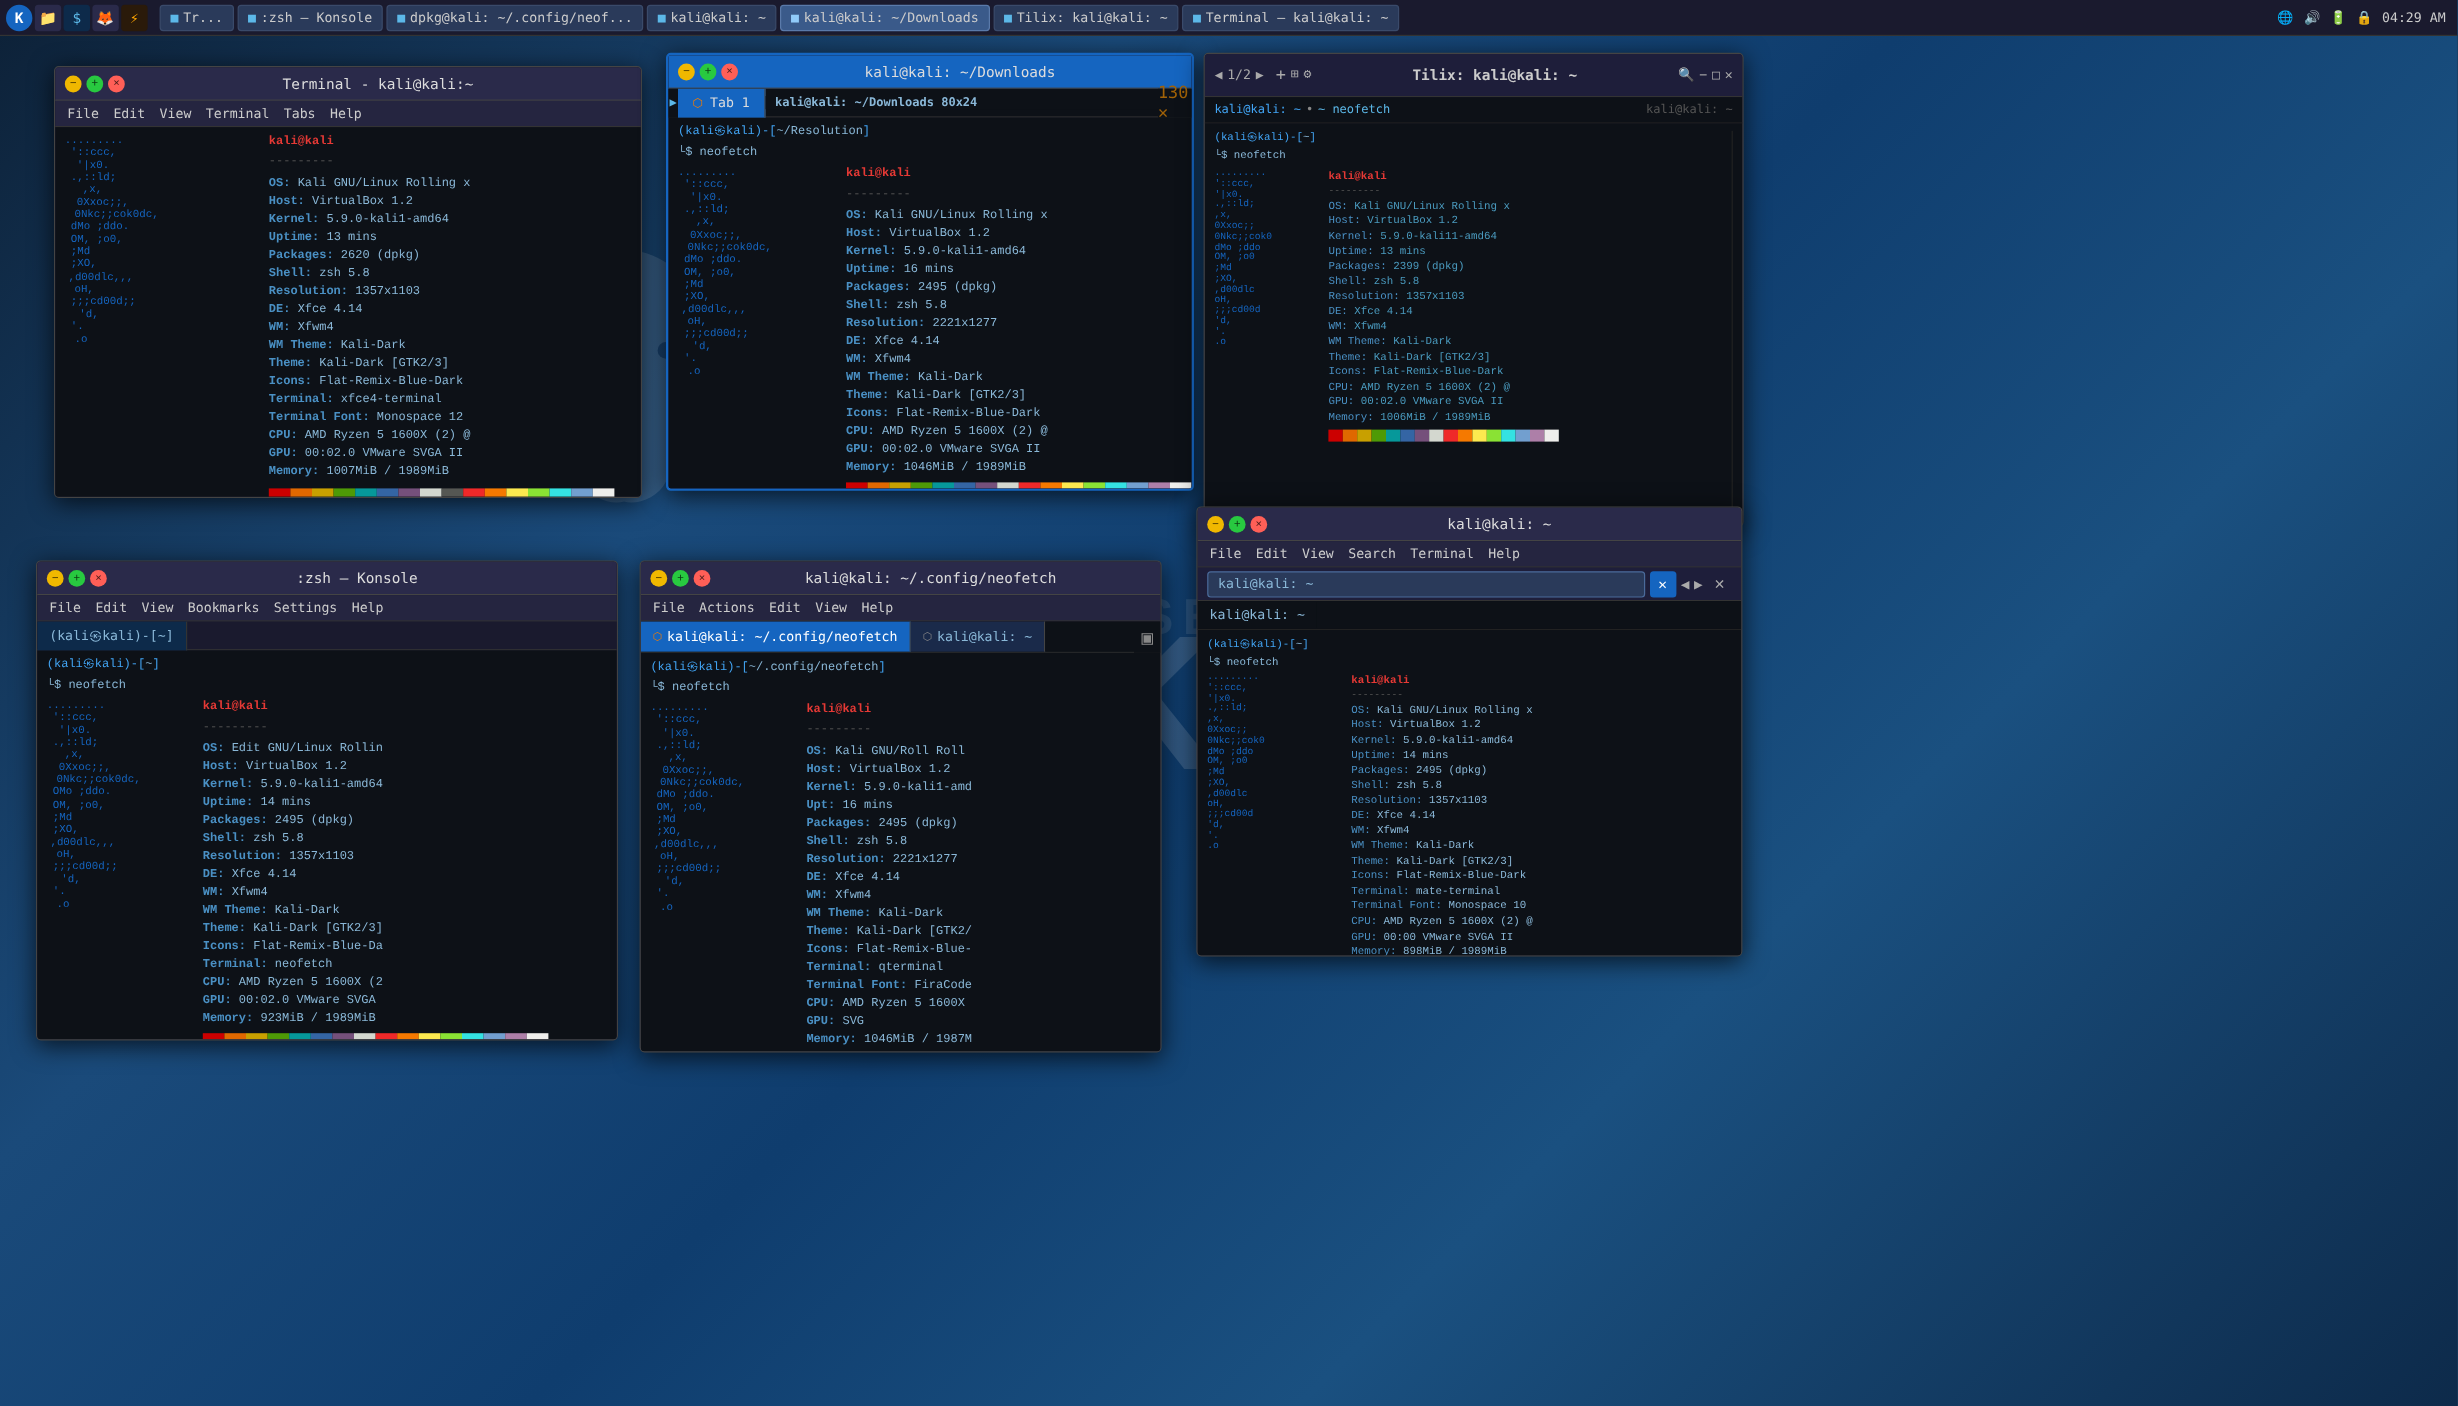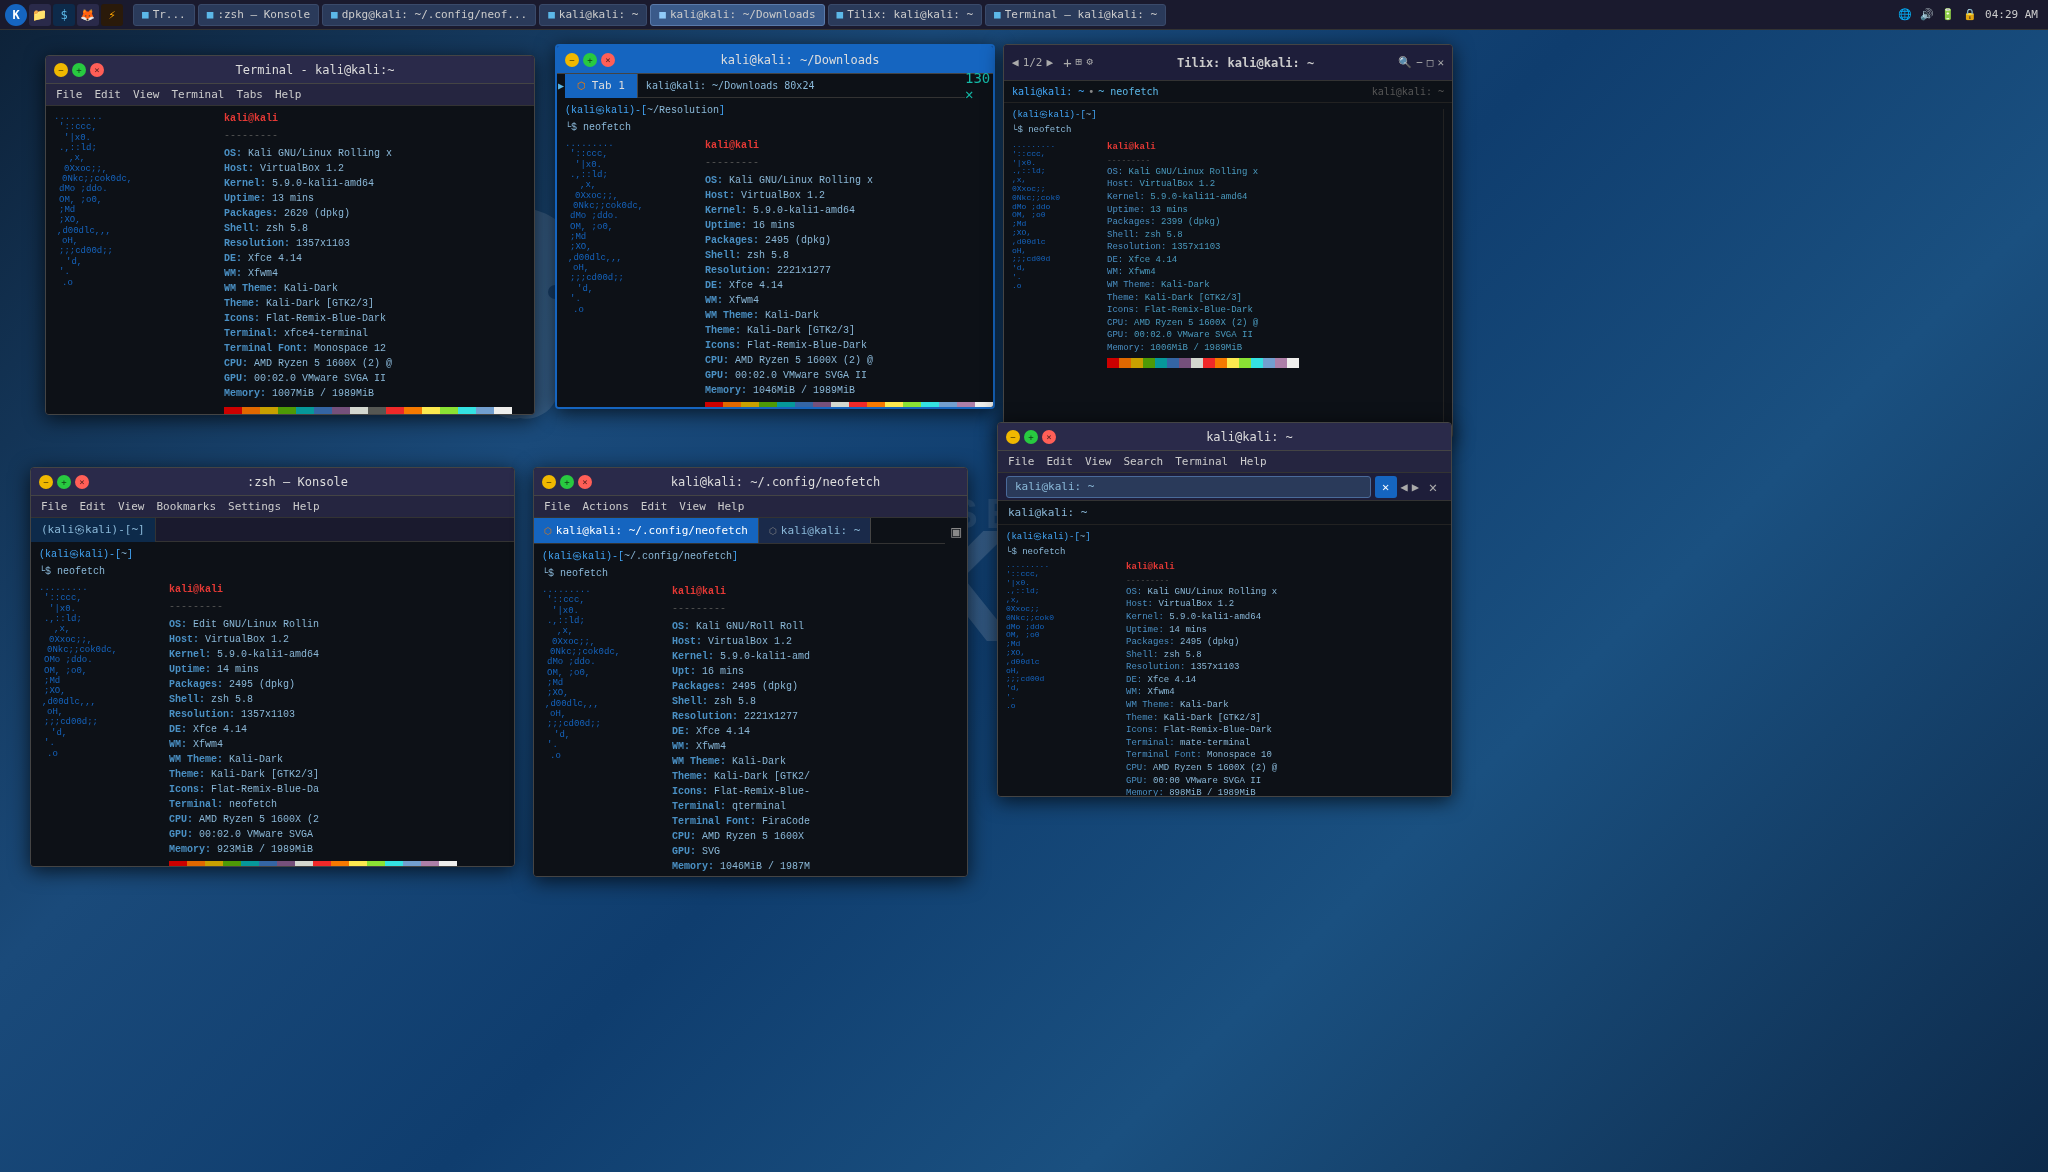--- a/index.html
+++ b/index.html
@@ -396,24 +396,24 @@
     </div>
 
     <div class="tab-bar" style="background:#0d1117;border-bottom:1px solid #333;">
       <div style="width:8px;height:24px;background:#0d1117;display:flex;align-items:center;justify-content:center;">
         <span style="color:#5cb8e8;font-size:10px;">▶</span>
       </div>
       <div class="tab active">
         <span style="color:#f57c00;font-size:10px;">⬡</span>
         <span>Tab 1</span>
       </div>
-      <div style="flex:1;background:#0d1117;color:#8ab8d8;font-size:10px;display:flex;align-items:center;padding:0 8px;">
+      <div style="flex:1;background:#0d1117;color:#8ab8d8;font-size:10px;display:flex;align-items:center;padding:0 8px;font-weight:bold;">
         <span>kali@kali: ~/Downloads 80x24</span>
       </div>
-      <div style="width:28px;height:24px;background:#0d1117;display:flex;align-items:center;justify-content:center;cursor:pointer;color:#14b8a6;font-size:14px;">130 ✕</div>
+      <div style="width:28px;height:24px;background:#0d1117;display:flex;align-items:center;justify-content:center;cursor:pointer;color:#a16207;font-size:14px;">130 ✕</div>
     </div>
     <div class="terminal-content" style="height:calc(100% - 52px);">
       <div style="color:#42a5f5;margin-bottom:2px;">(kali㉿kali)-[<span style="color:#8ab8d8;">~/Resolution</span>]</div>
       <div style="color:#8ab8d8;margin-bottom:4px;">└$ neofetch</div>
       <div class="neofetch-block">
         <div class="ascii-art" style="color:#1565c0;min-width:130px;font-size:9px;line-height:1.15;">
           <div>.........</div>
           <div style="margin-left:5px;">'::ccc,</div>
           <div style="margin-left:10px;">'|x0.</div>
           <div style="margin-left:5px;">.,::ld;</div>

